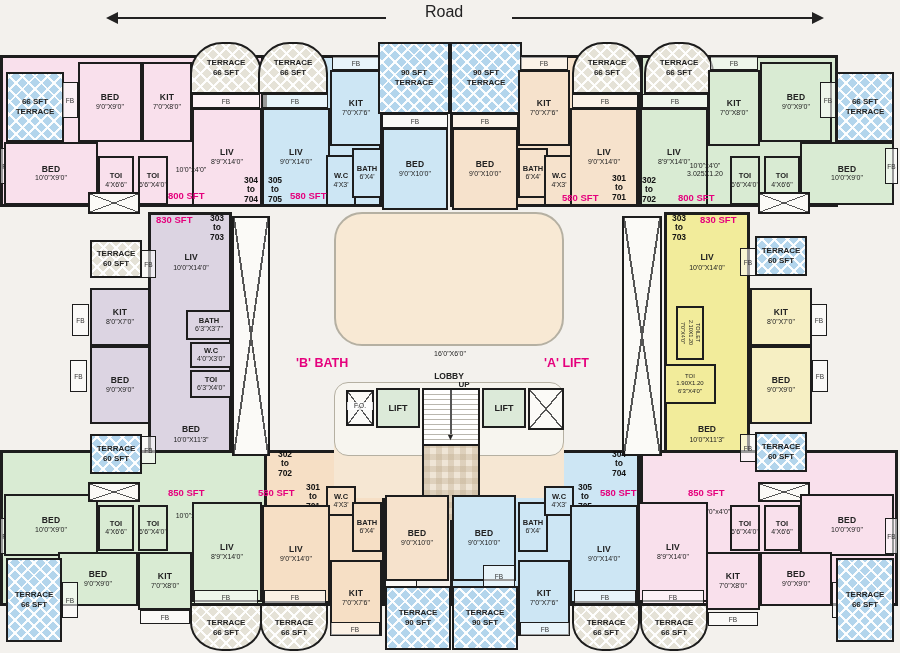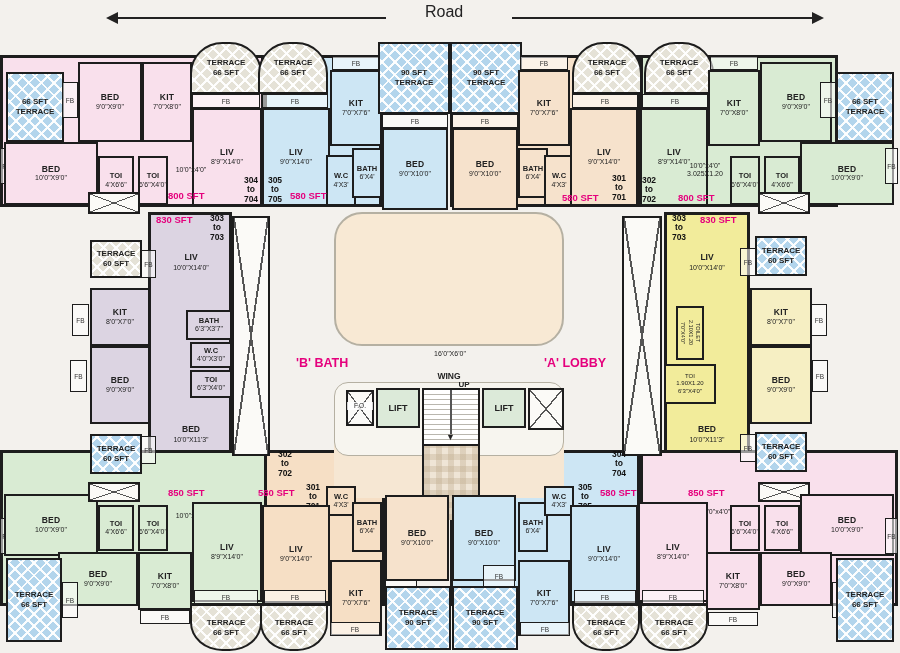--- a/index.html
+++ b/index.html
@@ -61,23 +61,23 @@
   <div class="base ye" style="left:664px;top:212px;width:86px;height:250px"></div>
   <div class="base gr" style="left:0px;top:450px;width:292px;height:156px"></div>
   <div class="base or" style="left:264px;top:450px;width:121px;height:156px"></div>
   <div class="base bl" style="left:450px;top:450px;width:190px;height:156px"></div>
   <div class="base pk" style="left:640px;top:450px;width:258px;height:156px"></div>
   <div class="abs" style="left:334px;top:420px;width:230px;height:78px;background:#f6e7d3;"></div>
 
   <div class="court" style="left:334px;top:212px;width:230px;height:134px"></div>
   <div class="lab" style="left:420px;top:350px;width:60px;">16'0"X6'0"</div>
   <div class="wing" style="left:296px;top:356px;">'B' BATH</div>
-  <div class="wing" style="left:544px;top:356px;">'A' LOBBY</div>
+  <div class="wing" style="left:544px;top:356px;">'A' LIFT</div>
   <div class="band" style="left:334px;top:382px;width:230px;height:74px"></div>
-  <div class="lab" style="left:420px;top:371px;width:58px;font-size:8.5px;font-weight:bold;">WING</div>
+  <div class="lab" style="left:420px;top:371px;width:58px;font-size:8.5px;font-weight:bold;">LOBBY</div>
   <div class="lab" style="left:452px;top:380px;width:24px;font-size:8px;font-weight:bold;">UP</div>
   <div class="x" style="left:346px;top:390px;width:28px;height:36px;"></div>
   <div class="lab" style="left:347px;top:402px;width:26px;font-size:6.5px;background:rgba(255,255,255,.8);">F.O.</div>
   <div class="lift" style="left:376px;top:388px;width:44px;height:40px;">LIFT</div>
   <div class="stairs" style="left:422px;top:388px;width:58px;height:58px;"></div>
   <div class="rail" style="left:450px;top:390px;height:44px;"></div>
   <div class="darr" style="left:446px;top:432px;">▼</div>
   <div class="lift" style="left:482px;top:388px;width:44px;height:40px;">LIFT</div>
   <div class="x" style="left:528px;top:388px;width:36px;height:42px;"></div>
   <div class="mosaic" style="left:422px;top:446px;width:58px;height:74px;"></div>

